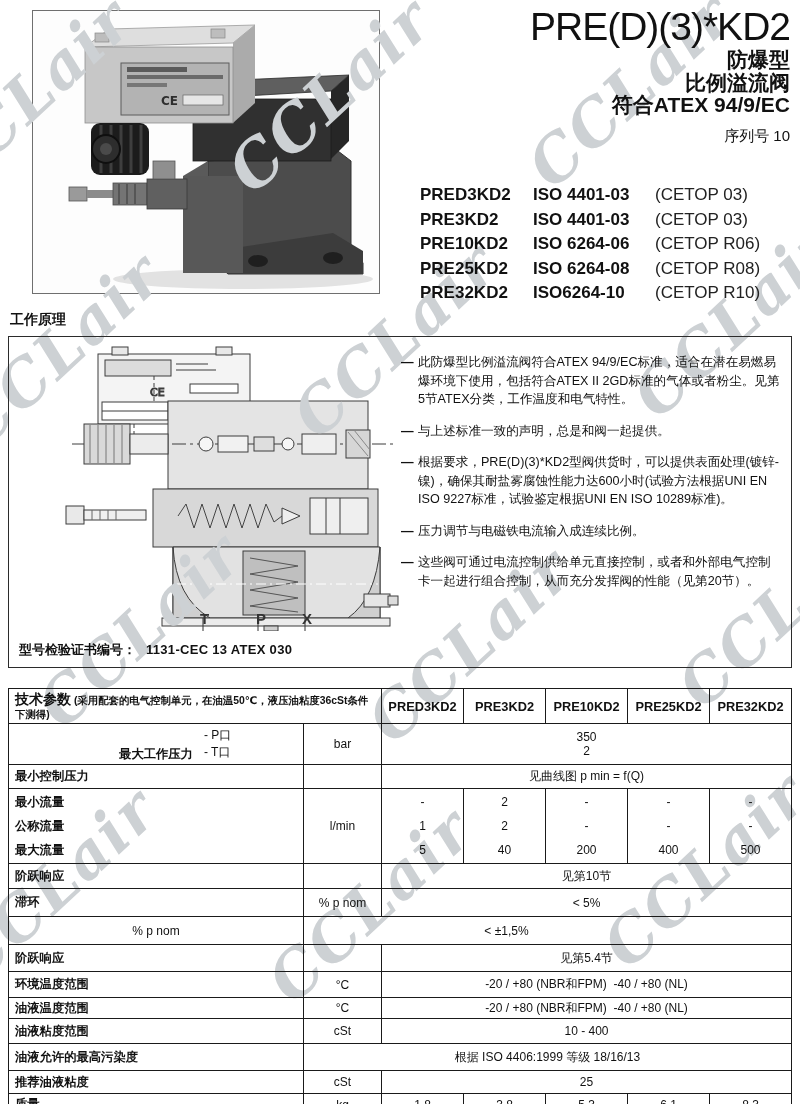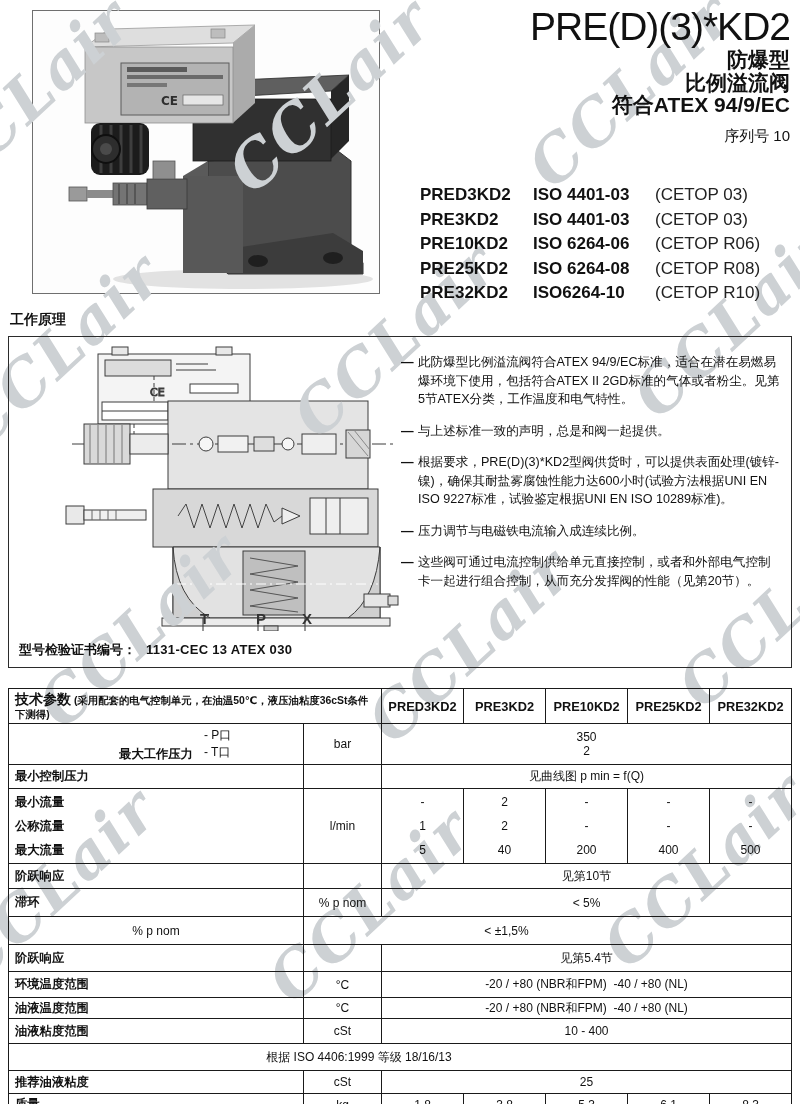--- a/index.html
+++ b/index.html
@@ -422,20 +422,23 @@
         <div class="p-name">油液粘度范围</div>
       </div>
       <div class="t-cell c-center">
         <div>cSt</div>
       </div>
       <div class="t-cell c-center" style="grid-column: span 5;">
         <div class="val">10 - 400</div>
       </div>
     </div>
     <div class="t-row" style="grid-template-columns: 294px 78px repeat(5, 1fr); min-height: 26px;">
+      <div class="t-cell c-left">
+        <div class="p-name">油液允许的最高污染度</div>
+      </div>
       <div class="t-cell c-center" style="grid-column: span 6;">
         <div class="val">根据 ISO 4406:1999 等级 18/16/13</div>
       </div>
     </div>
     <div class="t-row" style="grid-template-columns: 294px 78px repeat(5, 1fr); min-height: 22px;">
       <div class="t-cell c-left">
         <div class="p-name">推荐油液粘度</div>
       </div>
       <div class="t-cell c-center">
         <div>cSt</div>

